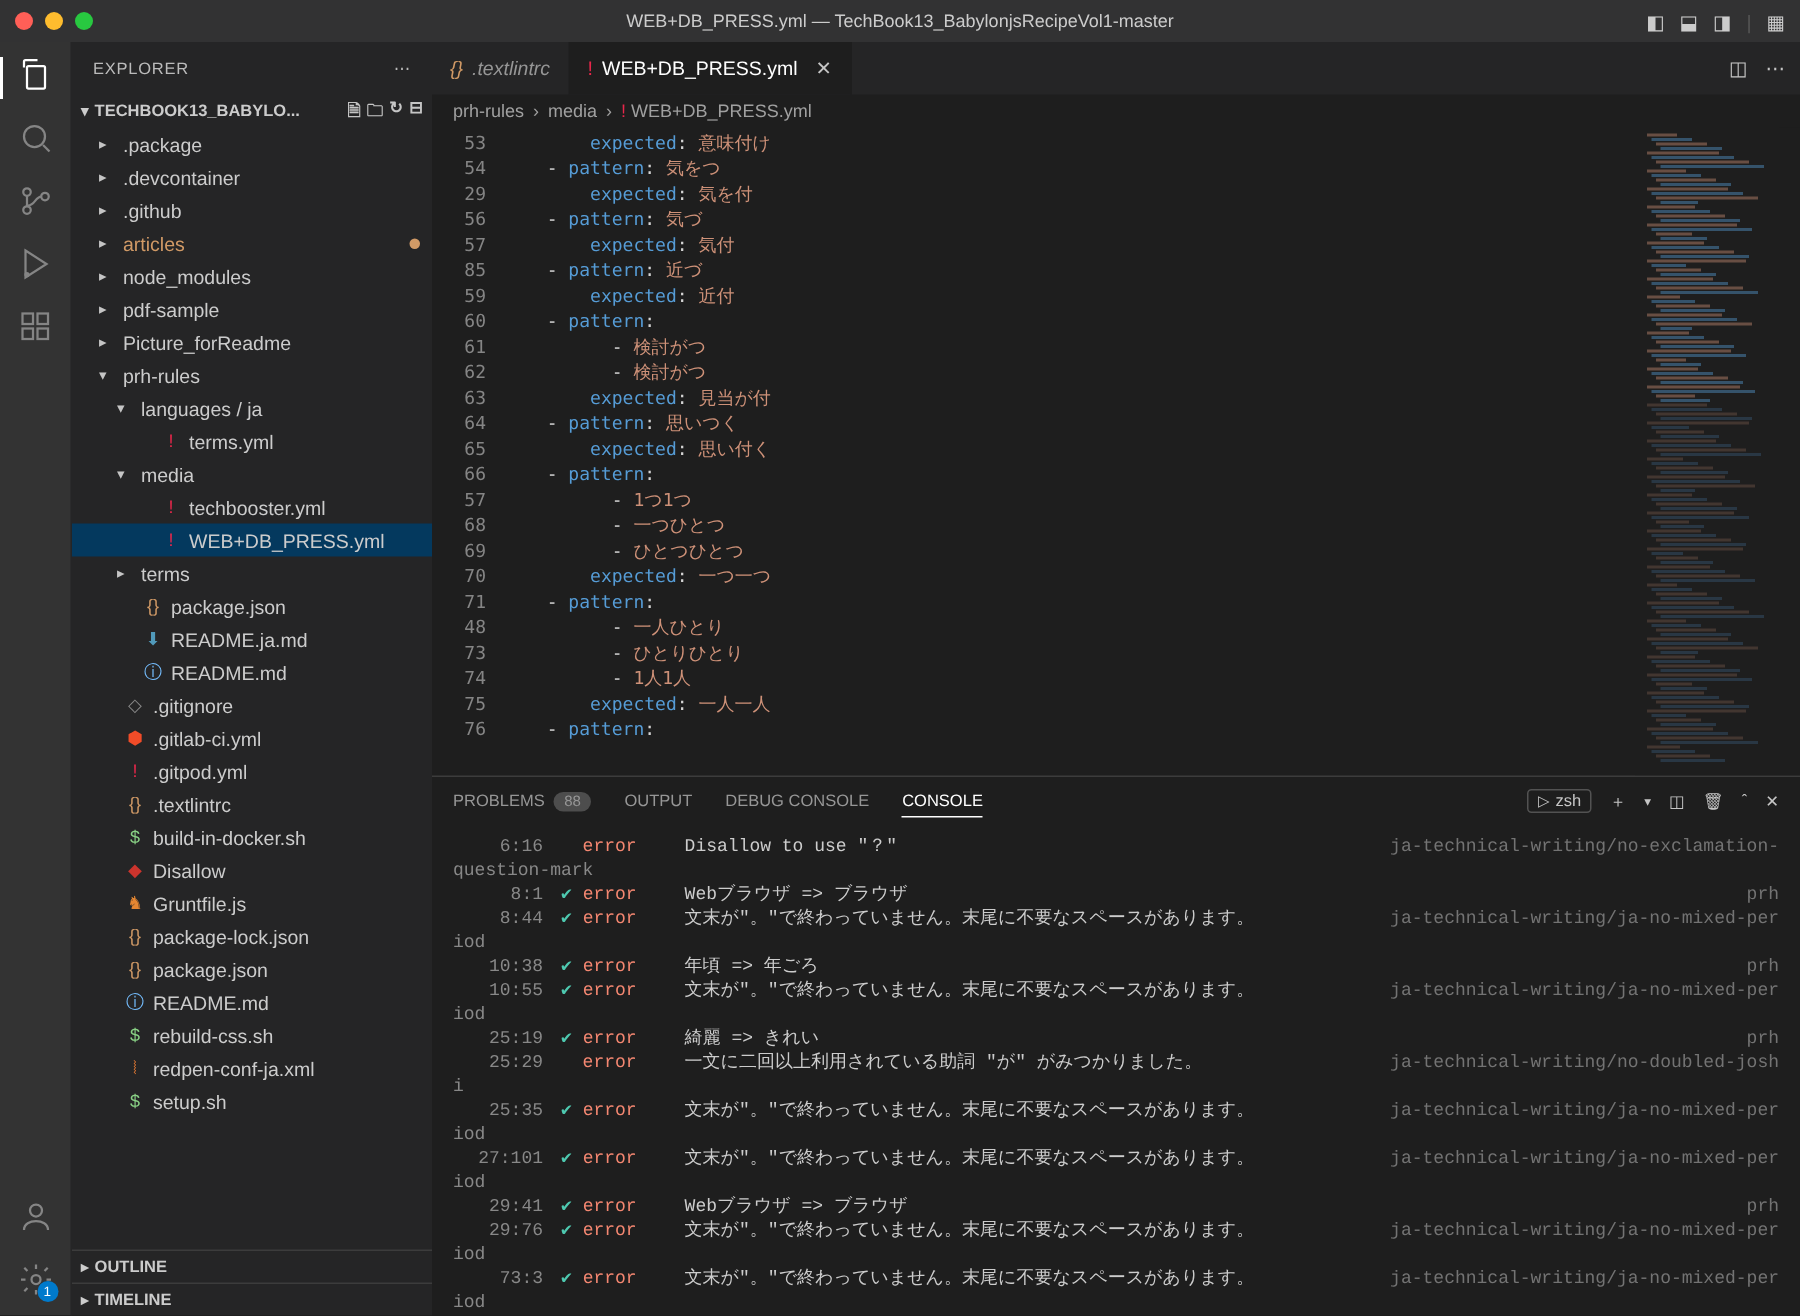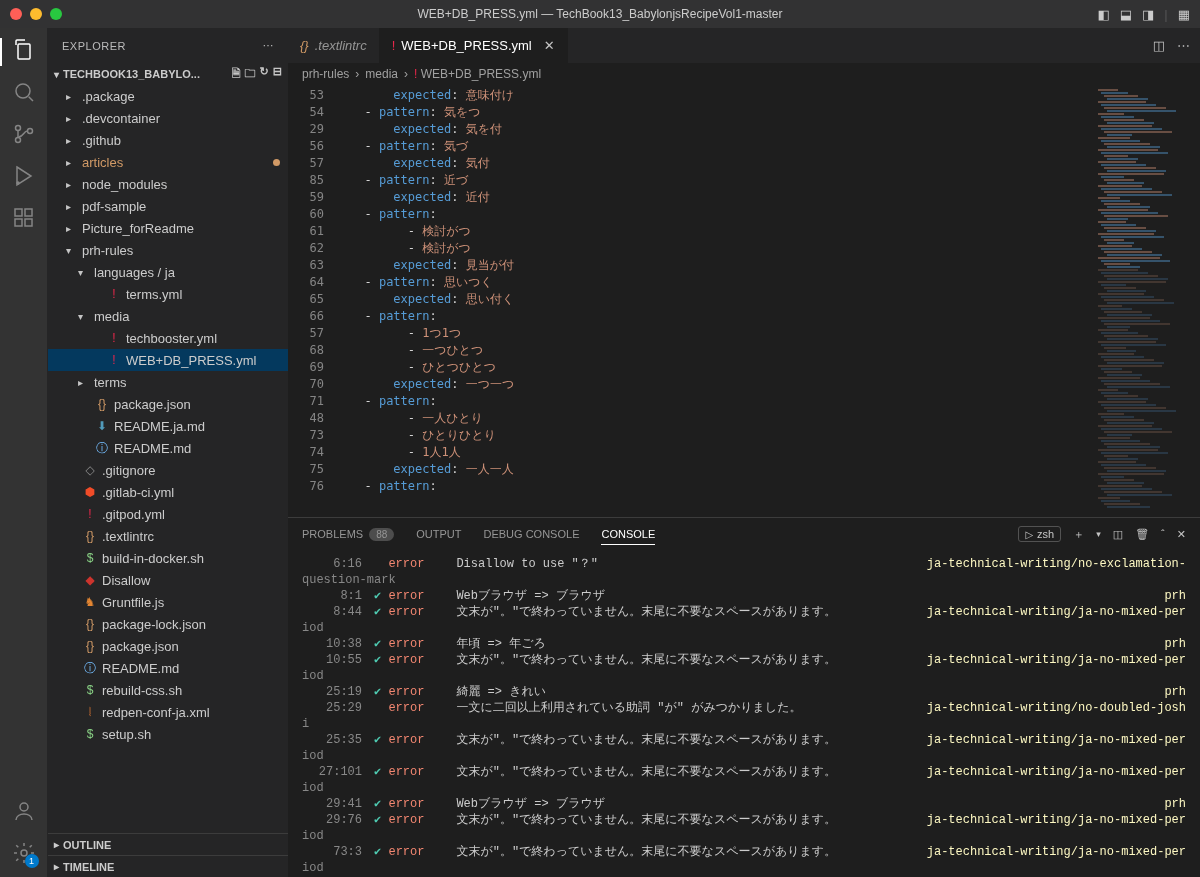--- a/index.html
+++ b/index.html
@@ -49,21 +49,21 @@
 .panel-tab.active { color:#fff; border-bottom:1px solid #fff; padding-bottom:4px; margin-bottom:-5px; }
 .panel-badge { background:#4d4d4d; border-radius:10px; padding:1px 7px; font-size:10px; }
 .panel-right { margin-left:auto; display:flex; gap:12px; color:#c5c5c5; align-items:center; }
 .term-box { display:flex; align-items:center; gap:4px; border:1px solid #525252; padding:1px 6px; border-radius:3px; font-size:11px; }
 .terminal { flex:1; overflow:auto; font-family: Liberation Mono, monospace; font-size:12px; padding:6px 14px; line-height:16px; white-space:pre; }
 .term-line { display:flex; }
 .term-pos { width:72px; text-align:right; color:#888; padding-right:12px; }
 .term-err { color:#f48771; width:68px; }
 .term-check { color:#4ec9b0; }
 .term-msg { flex:1; color:#ccc; }
-.term-rule { color:#fef9c3; }
+.term-rule { color:#737373; }
 .c-key { color:#569cd6; }
 .c-punct { color:#d4d4d4; }
 .c-str { color:#ce9178; }
 .c-dash { color:#d4d4d4; }
 .i-yaml { color:#e8274b; }
 .i-braces { color:#d19a66; }
 .i-dollar { color:#89d185; }
 .i-info { color:#75beff; }
 .i-md { color:#519aba; }
 .i-js { color:#cbcb41; }

